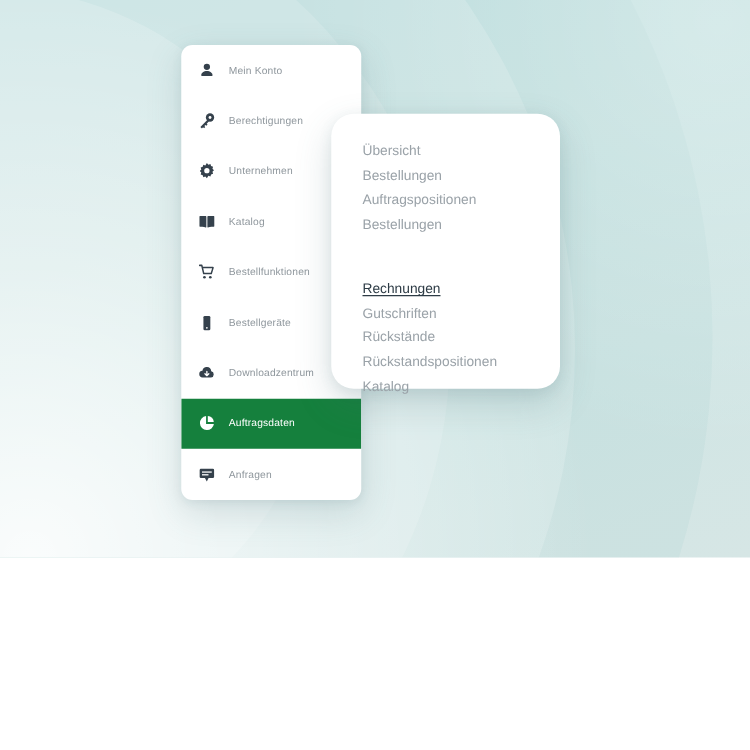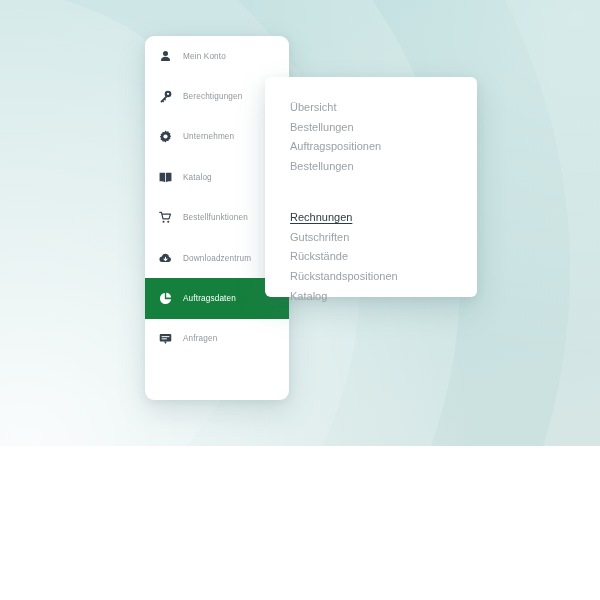--- a/index.html
+++ b/index.html
@@ -112,25 +112,25 @@
   .nav-item.active {
     background: #15803d;
   }
   .nav-item.active .ic { color: #ffffff; }
   .nav-item.active .lbl { color: #ffffff; }
 
   
   #dropdown-panel {
     position: absolute;
     left: 265px;
-    top: 77px;
-    width: 212px;
+    top: 91px;
+    width: 183px;
     height: 220px;
     background: #ffffff;
-    border-radius: 6px;
+    border-radius: 18px;
     box-shadow: 0 12px 30px rgba(70,110,115,0.20),
                 0 3px 10px rgba(70,110,115,0.10);
     padding: 21px 0 0 25px;
     box-sizing: border-box;
   }
   .menu-item {
     font-size: 11px;
     line-height: 19.7px;
     color: #9aa2a8;
     white-space: nowrap;
@@ -206,20 +206,29 @@
       <span class="ic">
         <svg viewBox="0 0 16 16" width="13" height="13" fill="none" stroke="currentColor" stroke-width="1.5" stroke-linecap="round" stroke-linejoin="round">
           <path d="M0.9 1.6h2.1l1.9 8.1h7.4l1.8-5.9H3.6"></path>
           <circle cx="5.6" cy="13.3" r="1.3" fill="currentColor" stroke="none"></circle>
           <circle cx="11.4" cy="13.3" r="1.3" fill="currentColor" stroke="none"></circle>
         </svg>
       </span>
       <span class="lbl">Bestellfunktionen</span>
     </div>
 
+    <div class="nav-item">
+      <span class="ic">
+        <svg viewBox="0 0 16 16" width="13" height="13" fill="currentColor">
+          <rect x="4.6" y="0.9" width="6.8" height="14.2" rx="1.4"></rect>
+          <circle cx="8" cy="12.6" r="0.85" fill="#ffffff"></circle>
+        </svg>
+      </span>
+      <span class="lbl">Bestellgeräte</span>
+    </div>
 
     <div class="nav-item">
       <span class="ic">
         <svg viewBox="0 0 16 16" width="13" height="13" fill="currentColor">
           <path d="M12.3 6.1A4.4 4.4 0 0 0 3.6 5.6 3.3 3.3 0 0 0 4 12.2h8.1a3.1 3.1 0 0 0 .2-6.1z"></path>
           <path d="M8 6.4v3.9M6.1 8.6L8 10.5l1.9-1.9" stroke="#ffffff" stroke-width="1.3" fill="none" stroke-linecap="round" stroke-linejoin="round"></path>
         </svg>
       </span>
       <span class="lbl">Downloadzentrum</span>
     </div>

